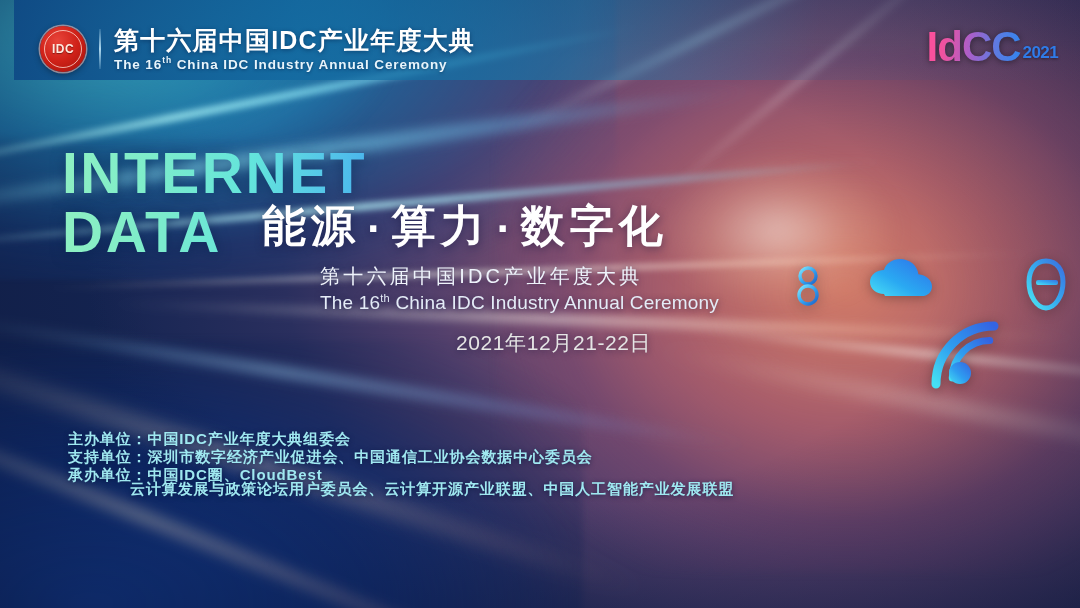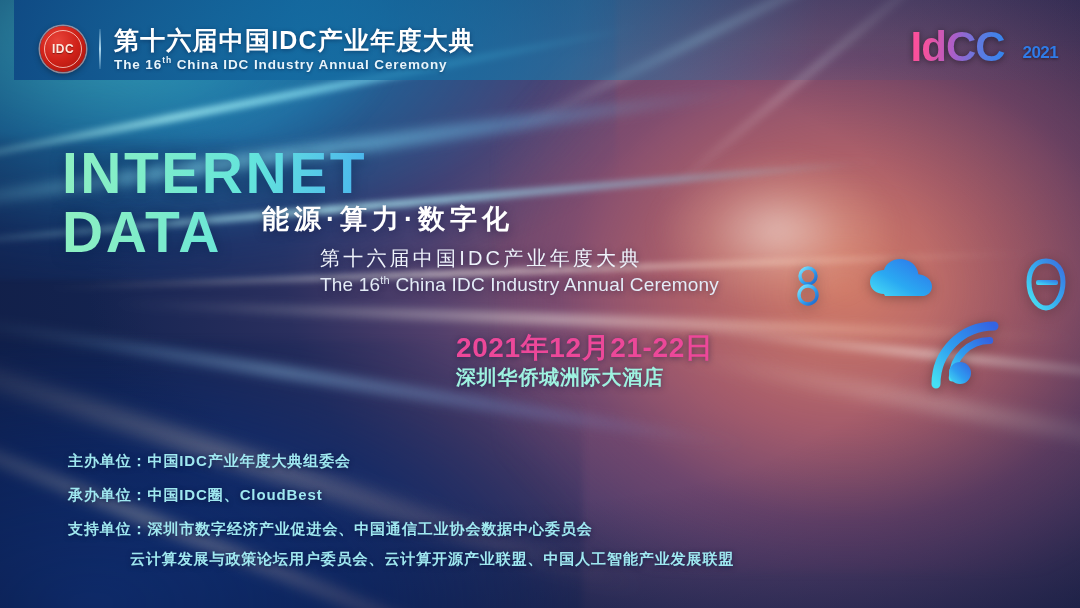--- a/index.html
+++ b/index.html
@@ -113,21 +113,21 @@
   }
   .header-en{
     font-size:13.5px; font-weight:600; color:#e7f4fb; letter-spacing:.9px;
     line-height:1; white-space:nowrap; text-shadow:0 1px 3px rgba(0,30,70,.5);
   }
   .header-en sup{ font-size:8.5px; vertical-align:super; }
 
   
   .idcc-logo{
     position:absolute; right:22px; top:28px;
-    display:flex; align-items:flex-end; gap:18px; z-index:6;
+    display:flex; align-items:flex-end; gap:2px; z-index:6;
   }
   .idcc-word{
     font-size:42px; font-weight:700; letter-spacing:-1px; line-height:.9;
     background:linear-gradient(95deg,#ff4f9a 0%,#f0529f 18%,#a95fc9 46%,#5f7ae0 72%,#2f86ef 100%);
     -webkit-background-clip:text; background-clip:text; color:transparent;
     font-family:"Liberation Sans", sans-serif;
     filter:drop-shadow(0 1px 3px rgba(0,0,0,.45));
   }
   .idcc-year{
     font-size:17px; font-weight:700; letter-spacing:-.6px;
@@ -147,57 +147,58 @@
     -webkit-background-clip:text; background-clip:text; color:transparent;
     filter:drop-shadow(0 2px 7px rgba(0,28,70,.5));
     white-space:nowrap;
   }
 
   
   .cn-block{
     position:absolute; left:262px; top:205px; z-index:4;
   }
   .cn-slogan{
-    font-size:27px; font-weight:700; color:#ffffff;
+    font-size:44px; font-weight:700; color:#ffffff;
     letter-spacing:5px; line-height:1.1; white-space:nowrap;
     text-shadow:0 2px 9px rgba(20,20,60,.52);
+    font-family:Liberation Mono, monospace;
   }
   .cn-sub1{
     margin-top:11px; margin-left:58px;
     font-size:20px; font-weight:500; color:#eef3fb;
     letter-spacing:3.2px; line-height:1.2; white-space:nowrap;
     text-shadow:0 1px 6px rgba(20,20,60,.5);
   }
   .cn-sub2{
     margin-top:4px; margin-left:58px;
     font-size:19px; font-weight:400; color:#e4ecf7;
     letter-spacing:.2px; line-height:1.2; white-space:nowrap;
     text-shadow:0 1px 6px rgba(20,20,60,.5);
   }
   .cn-sub2 sup{ font-size:11px; vertical-align:super; }
 
   
   .datebox{
     position:absolute; left:456px; top:330px; z-index:4;
   }
   .date-line{
-    font-size:28px; font-weight:700; color:#ec4899;
+    font-size:21px; font-weight:400; color:#e5e5e5;
     letter-spacing:.6px; line-height:1.25; white-space:nowrap;
     text-shadow:0 1px 6px rgba(20,20,60,.6);
   }
   .venue-line{
     font-size:20px; font-weight:700; color:#9ef2e0;
     letter-spacing:.8px; line-height:1.25; white-space:nowrap;
     text-shadow:0 1px 6px rgba(20,20,60,.6);
   }
 
   
   .orgs{
-    position:absolute; left:68px; top:452px; z-index:4;
-    display:flex; flex-direction:column; gap:16px;
+    position:absolute; left:68px; top:430px; z-index:4;
+    display:flex; flex-direction:column; 
   }
   .org-row{
     font-size:15px; font-weight:700; color:#9fe8f0;
     letter-spacing:.9px; line-height:1.2; white-space:nowrap;
     text-shadow:0 1px 5px rgba(8,20,60,.7);
   }
   .org-row.indent{ margin-left:62px; margin-top:-4px; }
 
   
   .ficon{ position:absolute; z-index:3; }
@@ -319,23 +320,22 @@
   </div>
 
   <div class="cn-block">
     <div class="cn-slogan">能源·算力·数字化</div>
     <div class="cn-sub1">第十六届中国IDC产业年度大典</div>
     <div class="cn-sub2"><span>The 16</span><sup>th</sup><span> China IDC Industry Annual Ceremony</span></div>
   </div>
 
   <div class="datebox">
     <div class="date-line">2021年12月21-22日</div>
-    <div class="venue-line">深圳华侨城洲际大酒店</div>
   </div>
 
   <div class="orgs">
     <div class="org-row">主办单位：中国IDC产业年度大典组委会</div>
+    <div class="org-row">支持单位：深圳市数字经济产业促进会、中国通信工业协会数据中心委员会</div>
     <div class="org-row">承办单位：中国IDC圈、CloudBest</div>
-    <div class="org-row">支持单位：深圳市数字经济产业促进会、中国通信工业协会数据中心委员会</div>
     <div class="org-row indent">云计算发展与政策论坛用户委员会、云计算开源产业联盟、中国人工智能产业发展联盟</div>
   </div>
 
 </div>
 
 </body></html>

